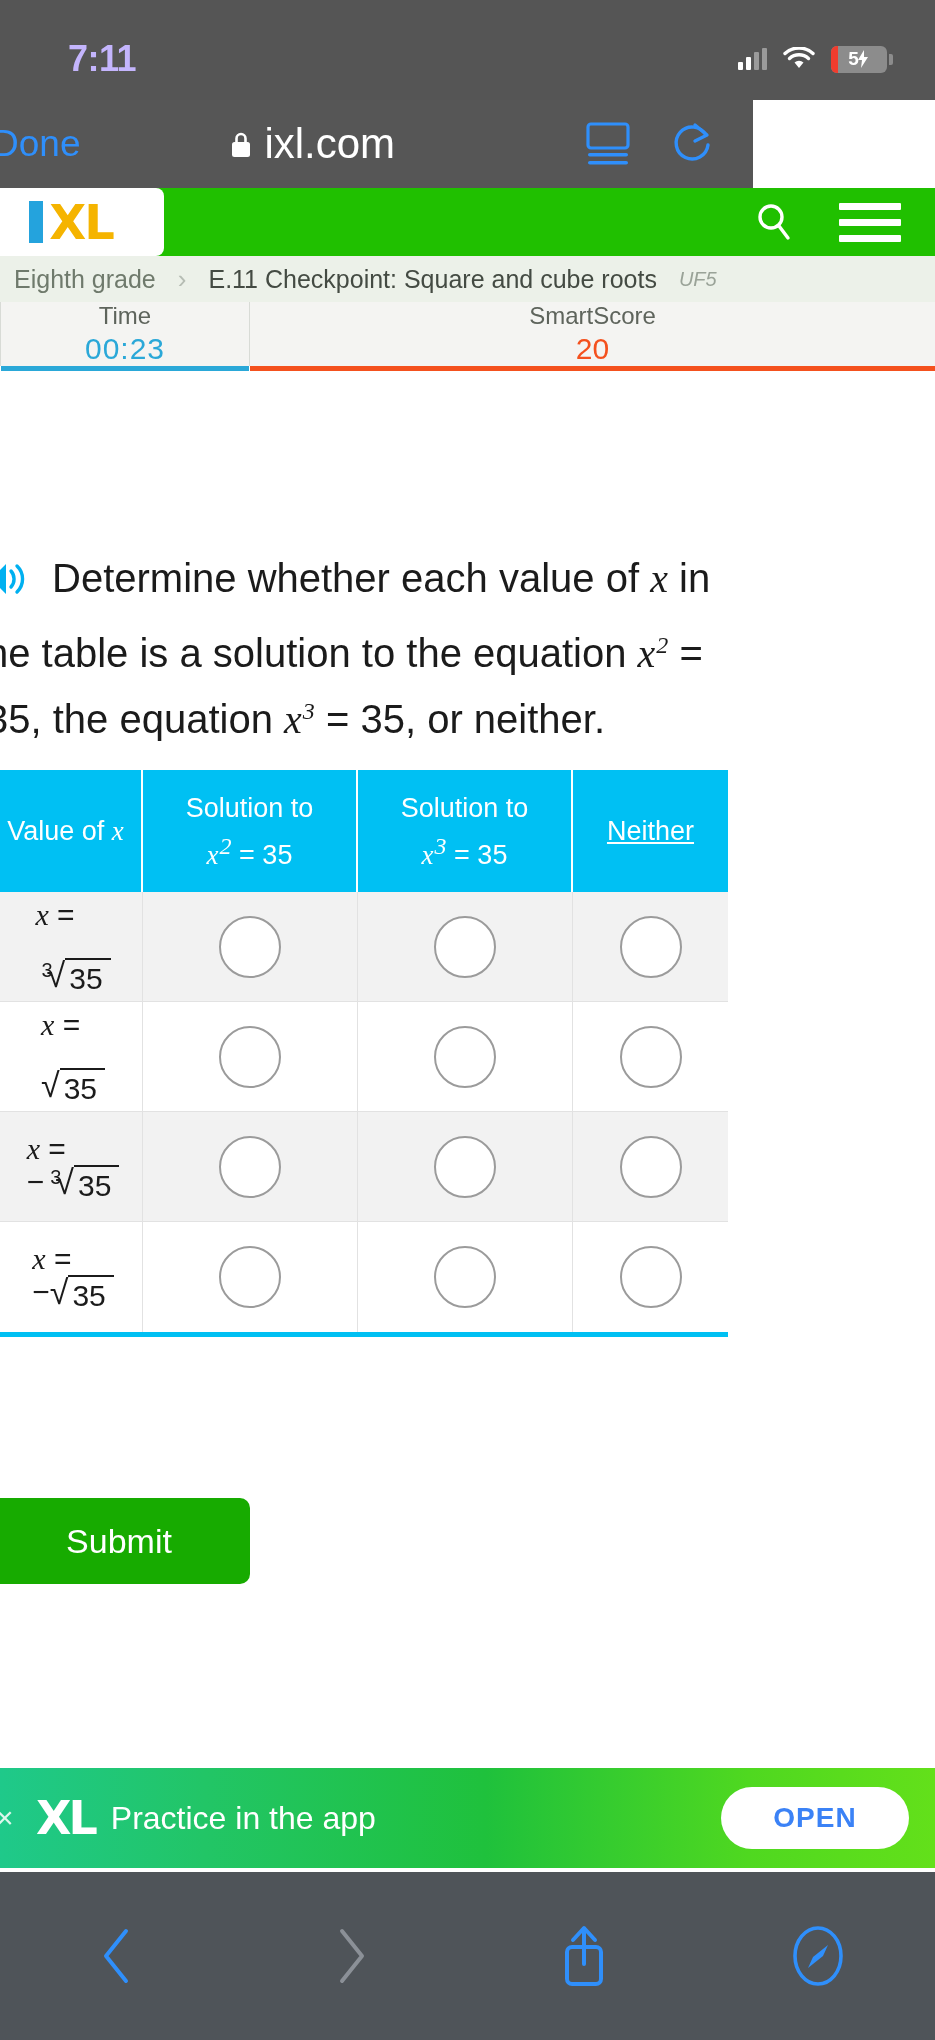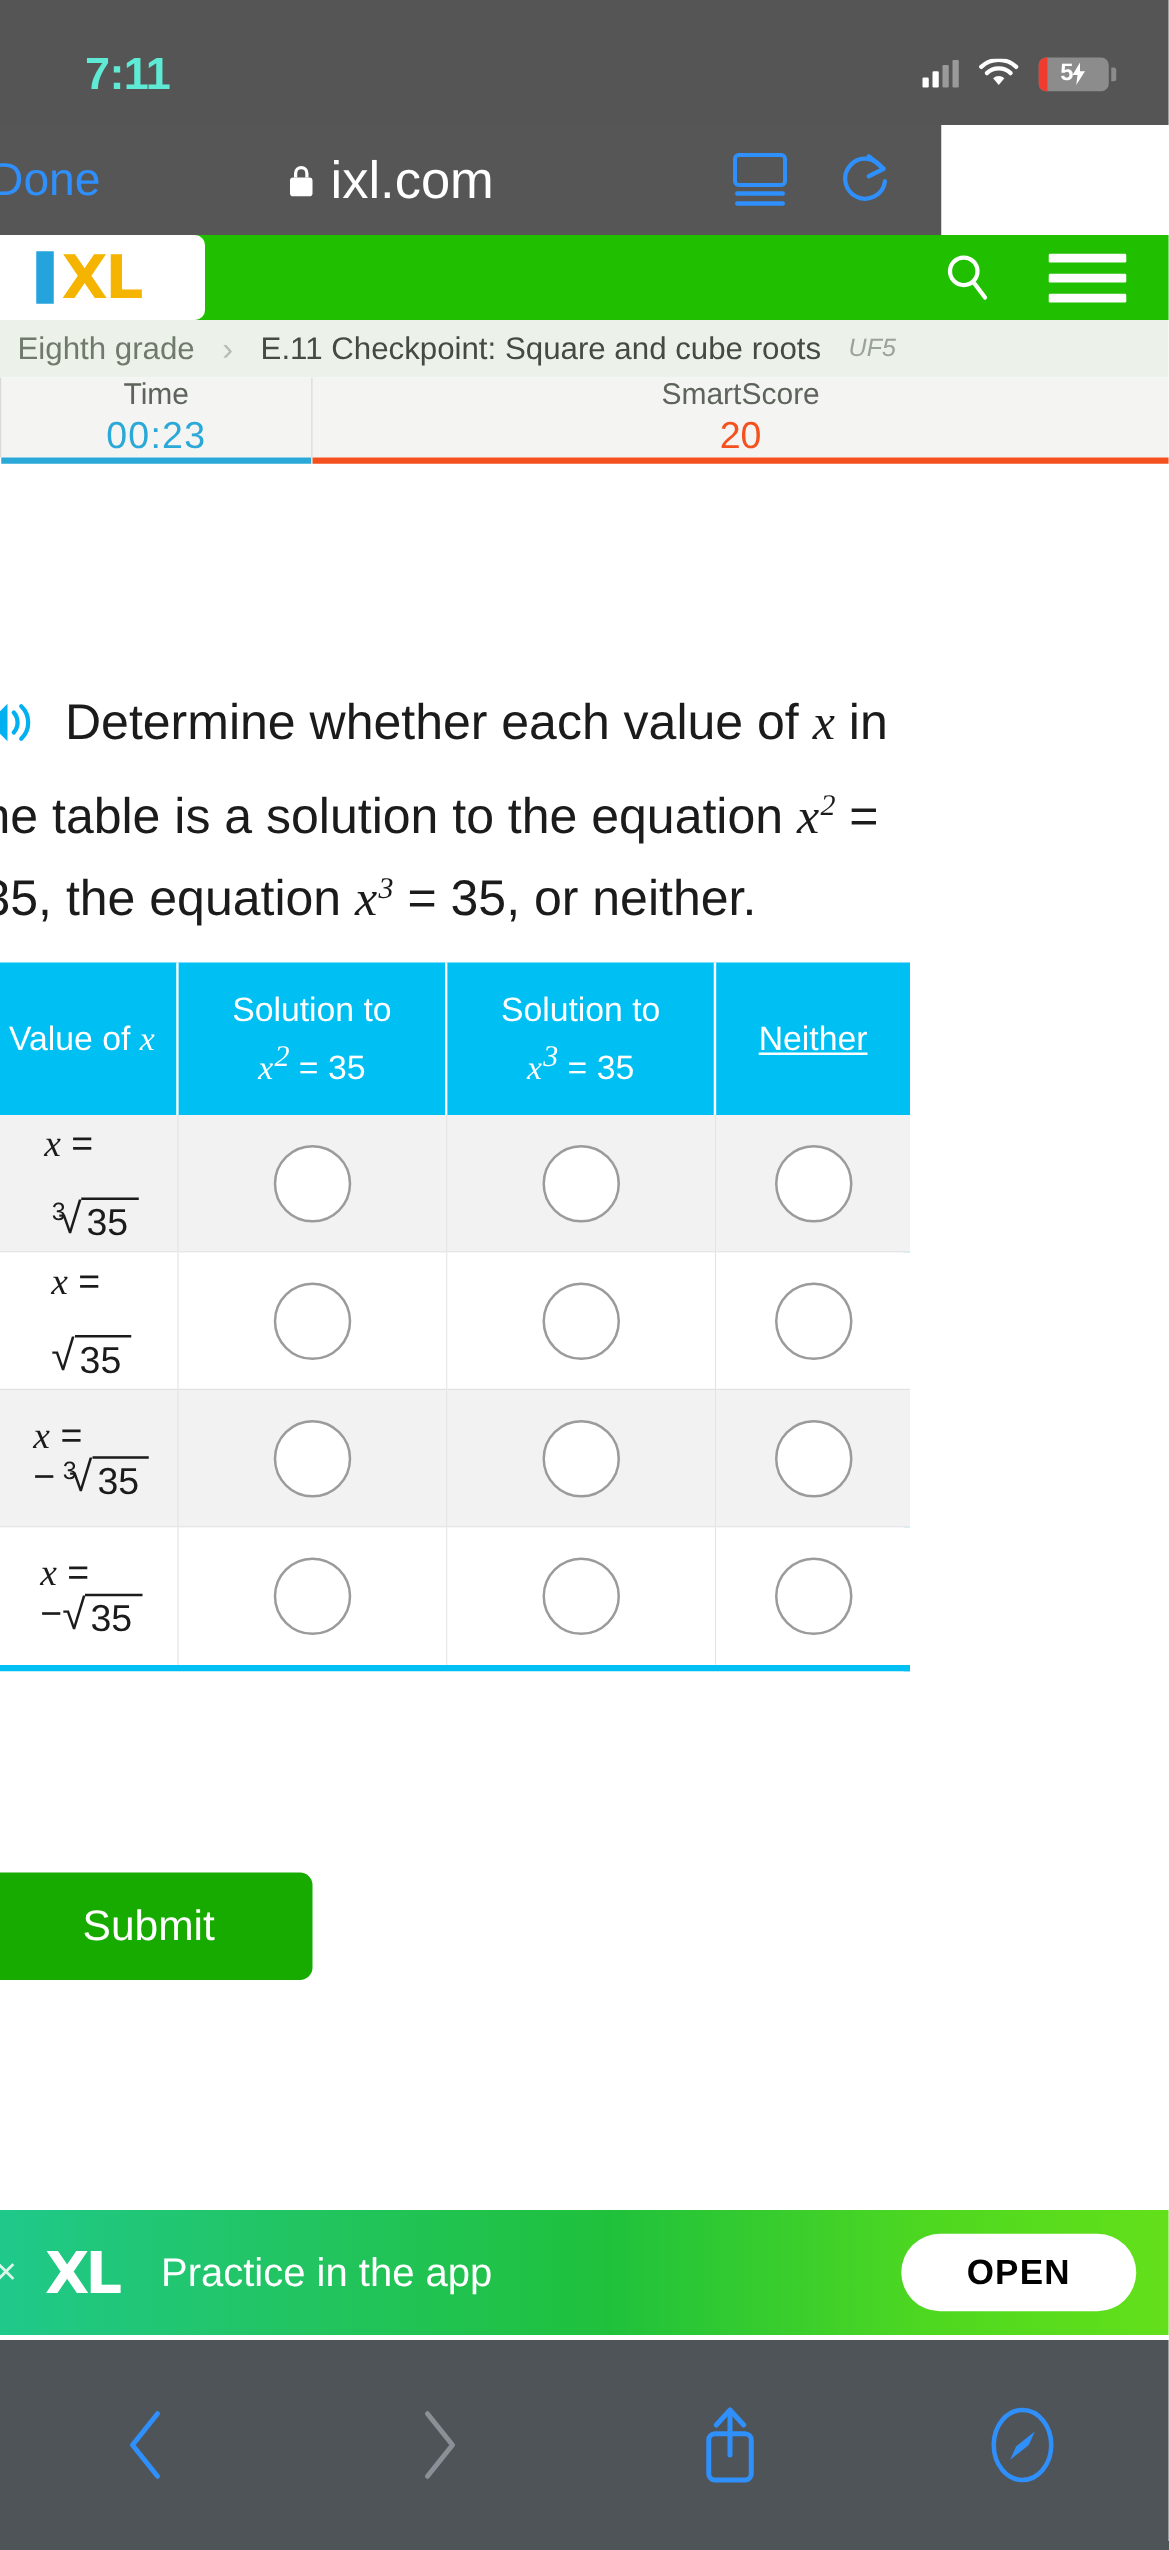--- a/index.html
+++ b/index.html
@@ -12,21 +12,21 @@
   #root { position: relative; width: 935px; height: 2040px; }
 
   
   .status-bar {
     position: absolute; top: 0; left: 0; width: 935px; height: 100px;
     background: #555555;
     display: flex; align-items: center; justify-content: space-between;
     padding: 18px 48px 0 68px;
   }
   .status-time {
-    color: #5eead4; font-size: 36px; font-weight: 600; letter-spacing: -0.5px;
+    color: #c4b5fd; font-size: 36px; font-weight: 600; letter-spacing: -0.5px;
   }
   .status-right { display: flex; align-items: center; gap: 16px; }
   .sig-bars { display: flex; align-items: flex-end; gap: 3px; height: 22px; }
   .sig-bars i { display: block; width: 5px; background: #ffffff; border-radius: 1px; }
   .sig-bars i:nth-child(1) { height: 8px; }
   .sig-bars i:nth-child(2) { height: 13px; }
   .sig-bars i:nth-child(3) { height: 18px; background: #9a9a9a; }
   .sig-bars i:nth-child(4) { height: 22px; background: #9a9a9a; }
   .wifi-ic { width: 32px; height: 24px; }
   .battery {
@@ -190,23 +190,23 @@
   .app-banner {
     position: absolute; top: 1768px; left: 0; width: 935px; height: 100px;
     background: linear-gradient(90deg, #1fc98a 0%, #22c566 22%, #1fc13c 52%, #4fd820 80%, #63e01a 100%);
     display: flex; align-items: center; padding: 0 26px 0 4px;
   }
   .banner-close { color: rgba(255,255,255,0.85); font-size: 30px; width: 22px; overflow: hidden; margin-left: -8px; }
   .banner-logo {
     color: #ffffff; font-size: 46px; font-weight: 900; letter-spacing: -3px;
     font-family: "DejaVu Sans", sans-serif; margin-left: 18px;
   }
-  .banner-text { color: #ffffff; font-size: 32px; margin-left: 34px; }
+  .banner-text { color: #ffffff; font-size: 32px; margin-left: 16px; }
   .open-btn {
-    margin-left: auto; background: #ffffff; color: #000000;
+    margin-left: auto; background: #ffffff; color: #3b82f6;
     font-size: 28px; font-weight: 700; letter-spacing: 1px;
     width: 188px; height: 62px; border-radius: 34px; border: none;
     display: flex; align-items: center; justify-content: center;
     font-family: "Liberation Sans", sans-serif;
   }
 
   
   .bottom-bar {
     position: absolute; top: 1872px; left: 0; width: 935px; height: 168px;
     background: #4f5459; display: flex; align-items: center;

